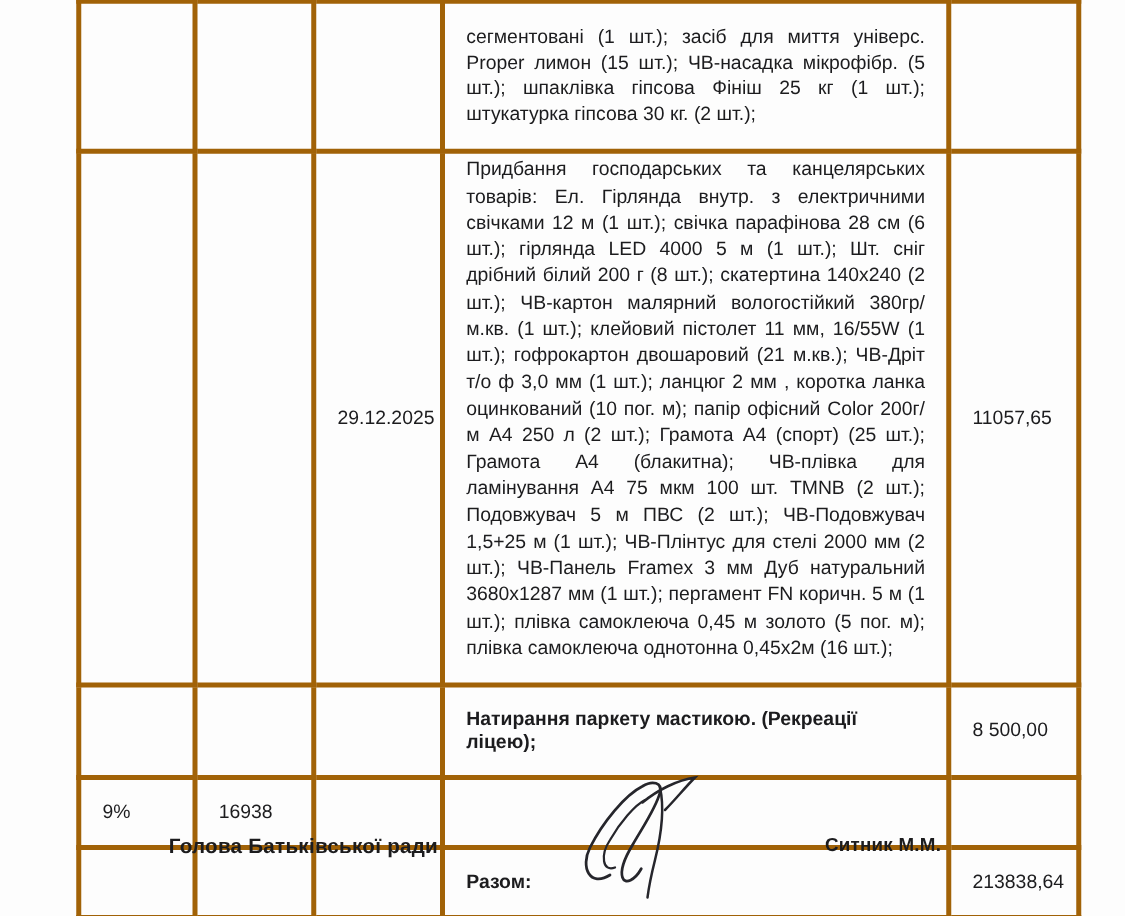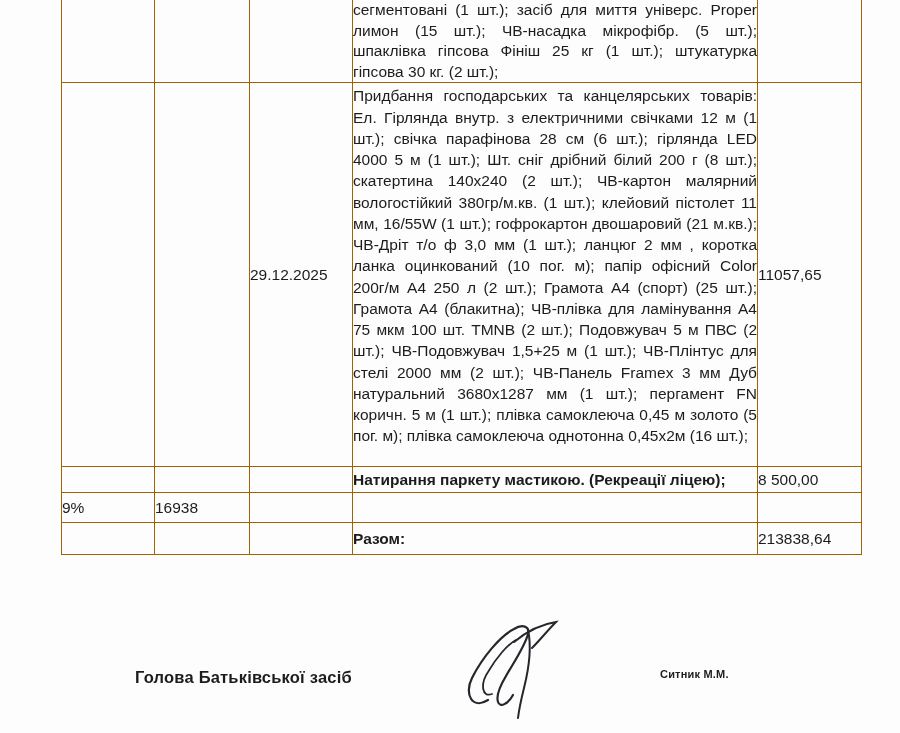--- a/index.html
+++ b/index.html
@@ -11,22 +11,22 @@
     color:#1c1c1e;
     overflow:hidden;
   }
   table.doc {
     position:absolute; left:61px; top:-1px;
     width:800px;
     border-collapse:collapse;
     table-layout:fixed;
   }
   table.doc td {
-    border:1px solid #a16207;
-    padding:0;
+    border:4px solid #a16207;
+    padding:17px;
     font-size:15.5px;
     vertical-align:middle;
     overflow:hidden;
   }
   tr.r-carry    { height:83px; }
   tr.r-purchase { height:384px; }
   tr.r-parquet  { height:26px; }
   tr.r-percent  { height:30px; }
   tr.r-total    { height:32px; }
   tr.r-balance  { height:29px; }
@@ -47,21 +47,21 @@
   .cell-left   { padding:0 3px 0 6px; }
   .cell-label  { padding:0 3px 0 6px;font-weight:bold; }
   .cell-text   { padding:0 3px 0 6px;font-weight:bold; }
 
   .signer-title {
     position:absolute; left:135px; top:668px;
     font-size:16.5px; font-weight:bold; letter-spacing:0.2px;
   }
   .signer-name {
     position:absolute; left:660px; top:668px;
-    font-size:11px; font-weight:bold; letter-spacing:0.2px;
+    font-size:15px; font-weight:bold; letter-spacing:0.2px;
   }
   .signature { position:absolute; left:458px; top:620px; }
 </style>
 </head>
 <body>
 
 <div class="page">
 
   <table class="doc">
     <colgroup>
@@ -109,21 +109,21 @@
       <td></td>
       <td></td>
       <td></td>
       <td class="cell-label">Разом:</td>
       <td class="cell-amt">213838,64</td>
     </tr>
 
   </tbody>
     </table>
 
-  <div class="signer-title">Голова Батьківської засіб</div>
+  <div class="signer-title">Голова Батьківської ради</div>
 
   <svg class="signature" width="104" height="100" viewBox="0 0 104 100" fill="none">
     <path d="M30,80 C14,90 6,74 14,58 C24,38 42,16 56,9 C64,4 72,6 70,14 C67,26 56,42 48,56 C42,66 38,76 40,82 C42,88 50,84 55,75" stroke="#26262c" stroke-width="2.2" stroke-linecap="round" fill="none"></path>
     <path d="M34,74 C24,78 22,64 30,52 C38,38 50,24 58,20" stroke="#26262c" stroke-width="1.8" stroke-linecap="round" fill="none"></path>
     <path d="M56,22 C68,12 84,4 98,2 C90,10 82,20 74,28" stroke="#26262c" stroke-width="2" stroke-linecap="round" fill="none"></path>
     <path d="M70,10 C74,28 70,52 66,68 C63,80 61,90 60,98" stroke="#26262c" stroke-width="2" stroke-linecap="round" fill="none"></path>
   </svg>
 
   <div class="signer-name">Ситник М.М.</div>
 

